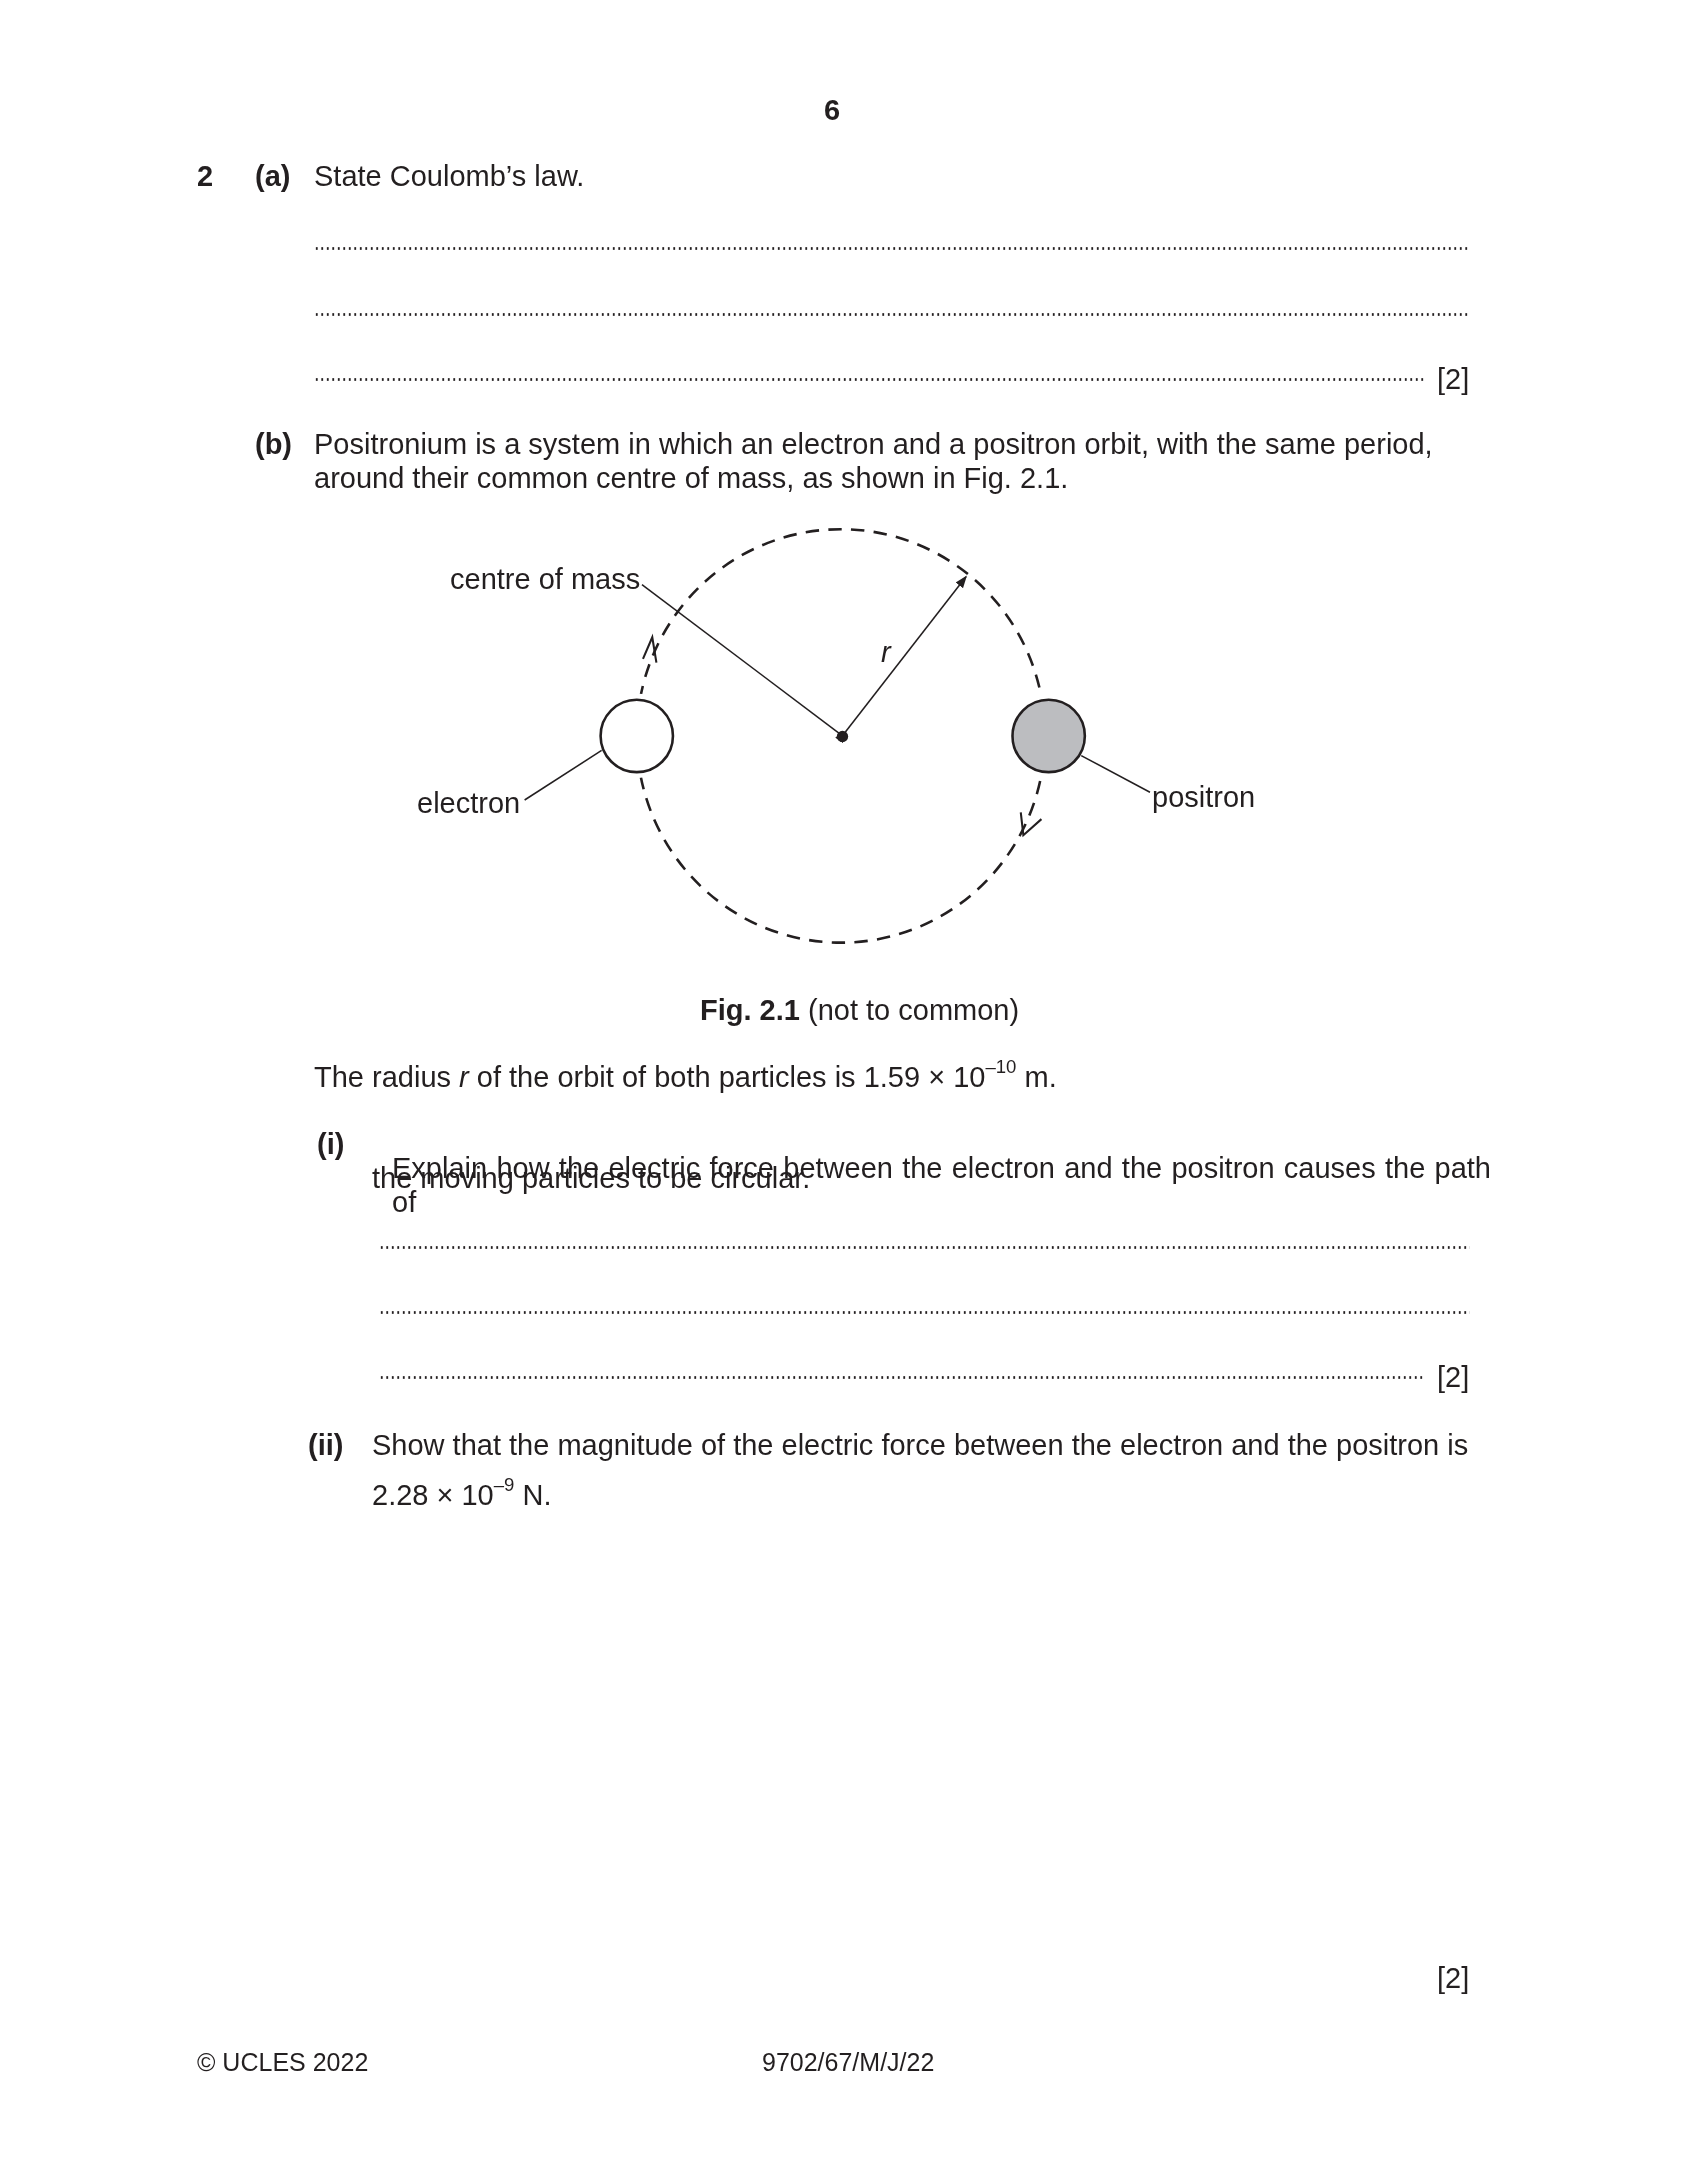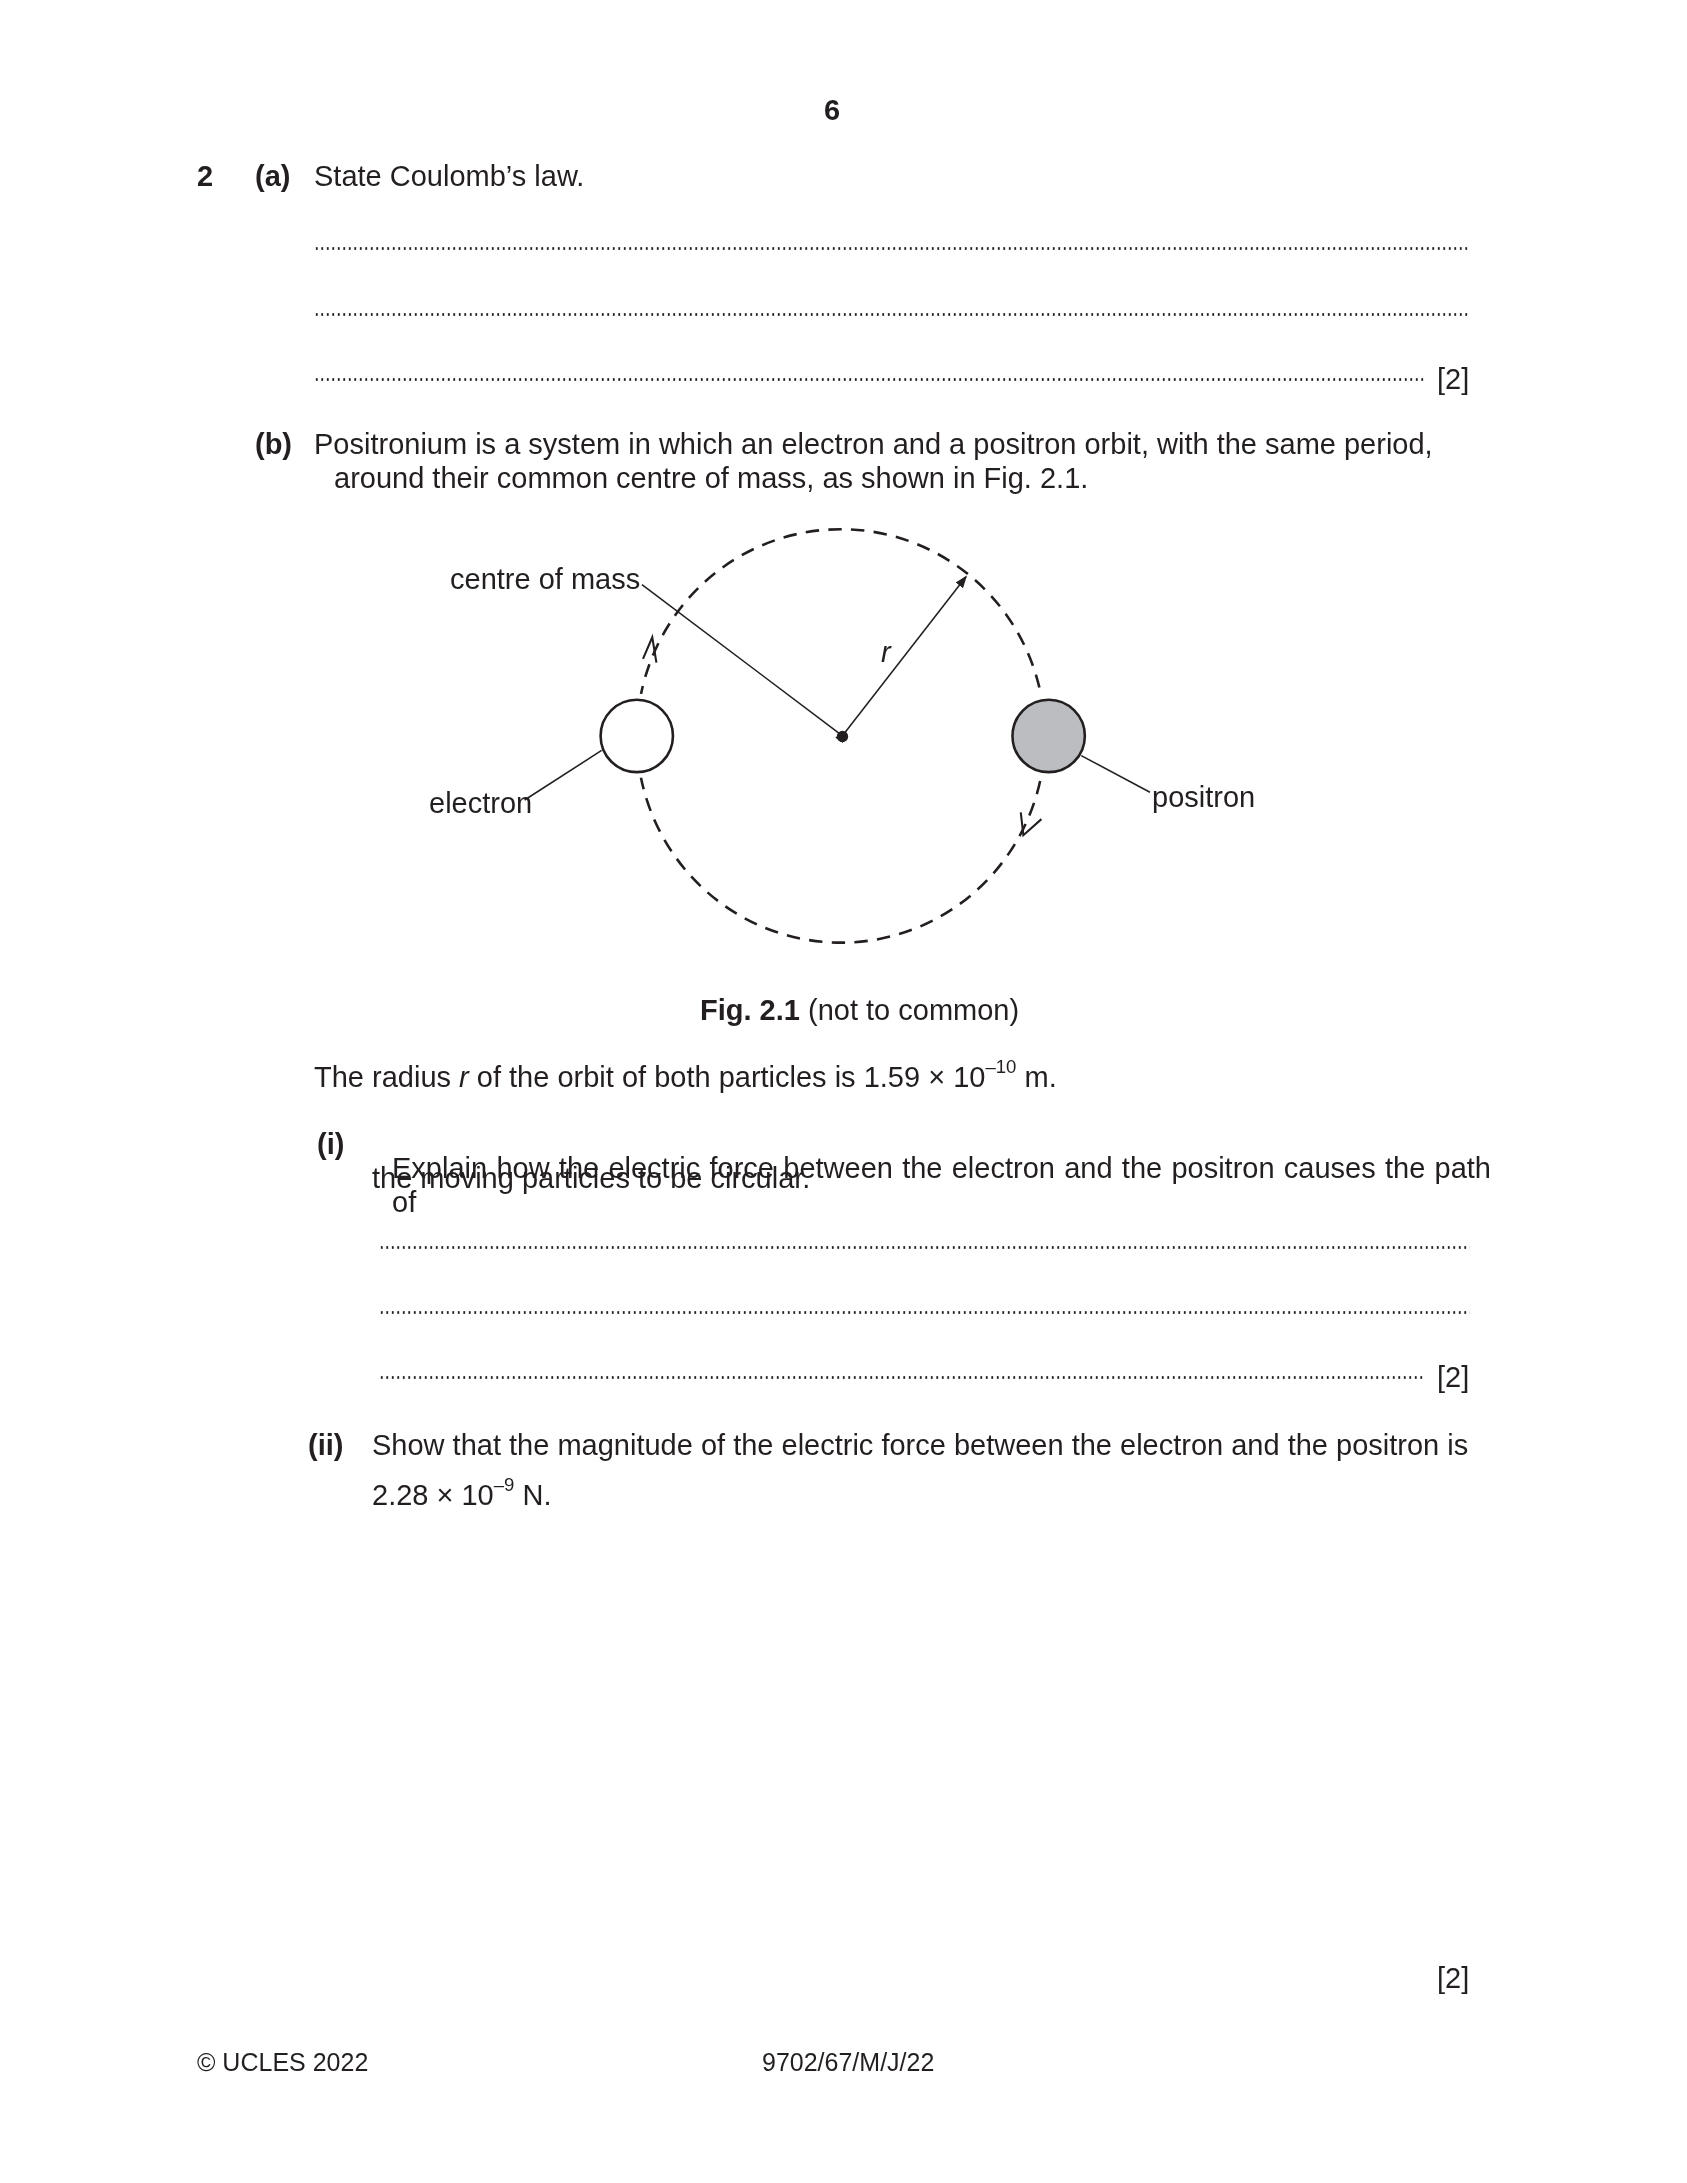--- a/index.html
+++ b/index.html
@@ -24,21 +24,21 @@
 <div class="abs t b" style="left:255px; top:159px;">(a)</div>
 <div class="abs t" style="left:314px; top:159px;">State Coulomb’s law.</div>
 
 <div class="dots" style="left:314px; top:247px; width:1155px;"></div>
 <div class="dots" style="left:314px; top:313px; width:1155px;"></div>
 <div class="dots" style="left:314px; top:378px; width:1110px;"></div>
 <div class="abs t" style="left:1437px; top:362px;">[2]</div>
 
 <div class="abs t b" style="left:255px; top:427px;">(b)</div>
 <div class="abs t just" style="left:314px; top:427px; width:1156px;">Positronium is a system in which an electron and a positron orbit, with the same period,</div>
-<div class="abs t" style="left:314px; top:461px;margin-left:20px;">around their common centre of mass, as shown in Fig. 2.1.</div>
+<div class="abs t" style="left:314px; top:461px;">around their common centre of mass, as shown in Fig. 2.1.</div>
 
 <svg class="abs" style="left:0; top:0;" width="1687" height="2183" viewBox="0 0 3264 4224">
   <defs>
     <marker id="arrowhead" markerWidth="8" markerHeight="8" refX="7" refY="4" orient="auto" markerUnits="strokeWidth">
       <path d="M0,1 L8,4 L0,7 Z" fill="#231f20"></path>
     </marker>
   </defs>
 
   <g>
     <ellipse cx="1627" cy="1424" rx="395" ry="400" fill="none" stroke="#231f20" stroke-width="5" stroke-dasharray="26 18"></ellipse>
@@ -65,21 +65,21 @@
     <polyline points="1244,1275 1262,1233 1270,1282" fill="none" stroke="#231f20" stroke-width="4"></polyline>
   </g>
 
   <g>
     <polyline points="1975,1572 1980,1616 2015,1585" fill="none" stroke="#231f20" stroke-width="4"></polyline>
   </g>
 </svg>
 
 <div class="abs t" style="left:450px; top:562px;">centre of mass</div>
 <div class="abs t" style="left:881px; top:635px; font-style:italic;">r</div>
-<div class="abs t" style="left:429px; top:786px;">electron</div>
+<div class="abs t" style="left:417px; top:786px;">electron</div>
 <div class="abs t" style="left:1152px; top:780px;">positron</div>
 
 <div class="abs t" style="left:700px; top:993px;">
   <span class="b">Fig. 2.1</span><span> (not to common)</span>
 </div>
 
 <div class="abs t" style="left:314px; top:1060px;">
   <span>The radius </span><span style="font-style:italic;">r</span><span> of the orbit of both particles is 1.59 × 10</span><sup>–10</sup><span> m.</span>
 </div>
 

